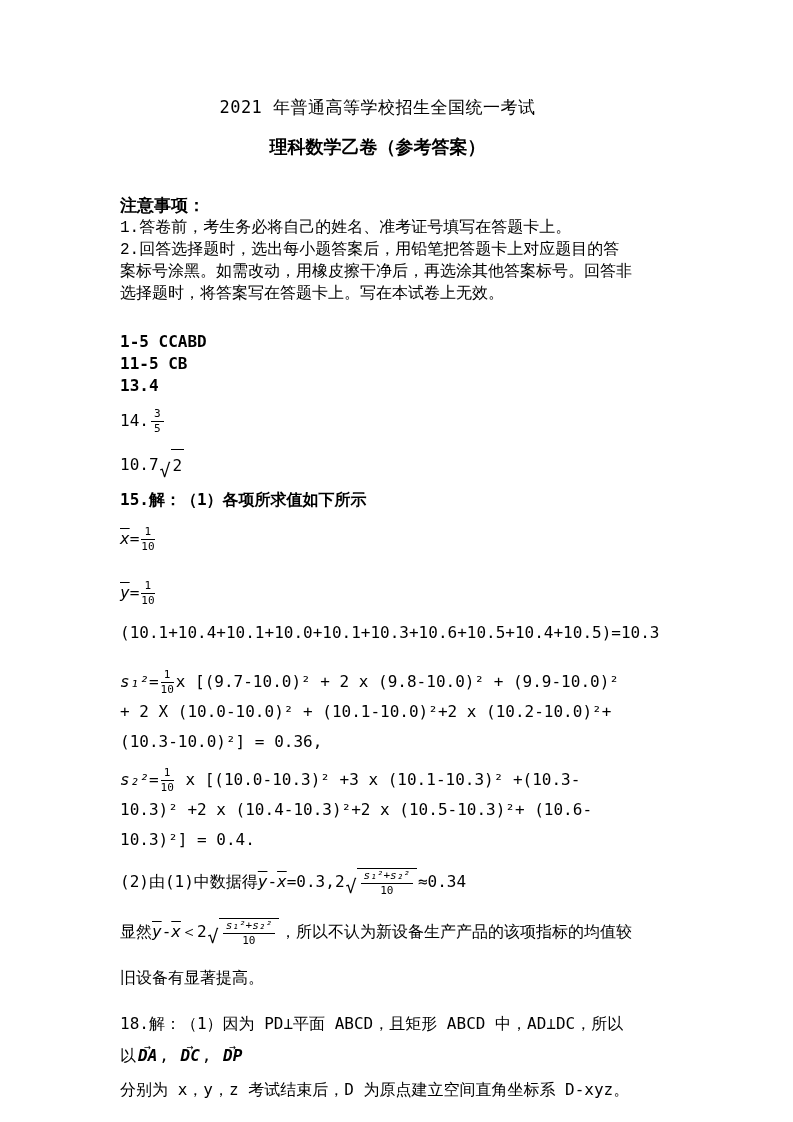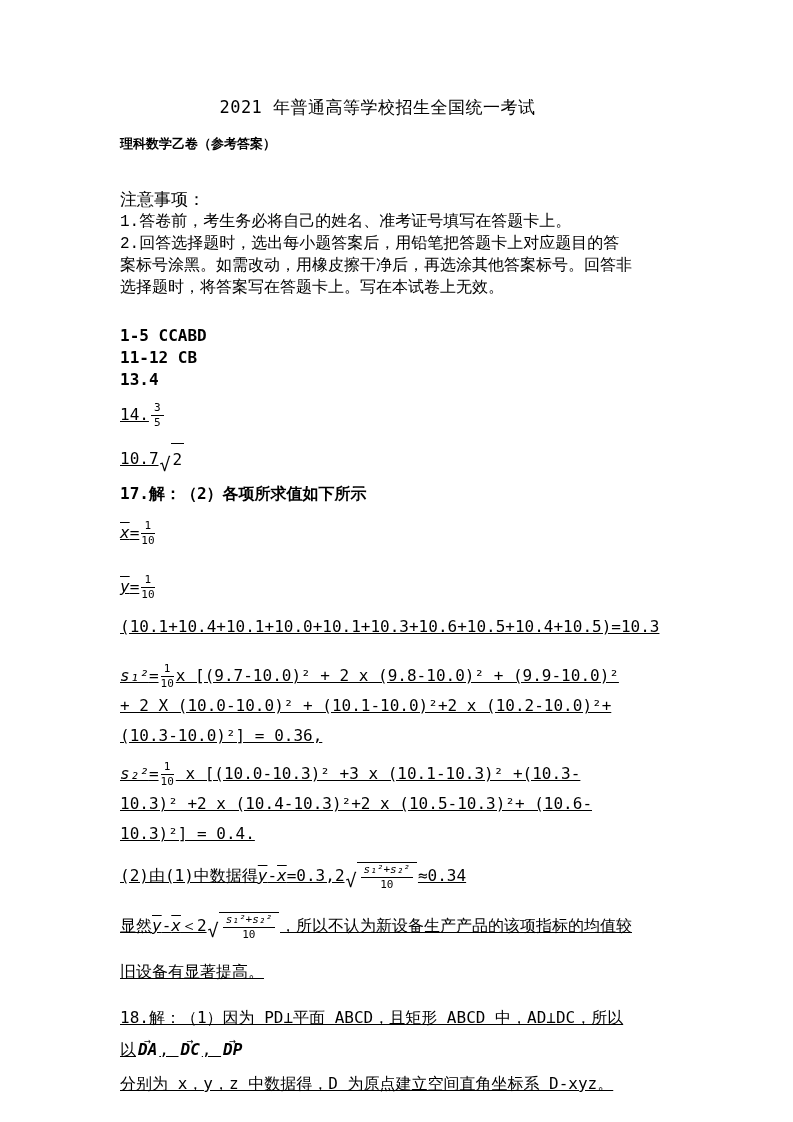--- a/index.html
+++ b/index.html
@@ -3,26 +3,26 @@
 <meta charset="utf-8">
 <style>
   html,body{margin:0;padding:0;}
   body{
     width:793px;height:1122px;background:#ffffff;color:#000000;
     font-family:"DejaVu Sans Mono","Liberation Mono",monospace;
     font-size:16px;overflow:hidden;
   }
   .page{box-sizing:border-box;width:727px;height:1122px;padding:96px 92px 40px 120px;}
   .t-title{text-align:center;font-size:17px;letter-spacing:.5px;margin-bottom:14px;}
-  .t-subtitle{font-size:13px;font-weight:bold;margin-bottom:34px;margin-top:16px;}
-  .notice-head{font-weight:normal;font-size:17px;line-height:24px;}
+  .t-subtitle{text-align:center;font-size:18px;font-weight:bold;margin-bottom:34px;margin-top:16px;}
+  .notice-head{font-weight:bold;font-size:17px;line-height:24px;}
   .note{line-height:22px;font-family:Liberation Mono, monospace;}
   .answers{margin-top:26px;}
   .ans{line-height:22px;font-weight:bold;}
-  .fline{line-height:30px;margin:4px 0;text-decoration:underline;}
+  .fline{line-height:30px;margin:4px 0;}
   .tall{line-height:40px;}
   .vtall{line-height:46px;}
   .gap-s{margin-top:8px;}
   .gap-m{margin-top:14px;}
   
   .frac{display:inline-block;vertical-align:middle;text-align:center;
         font-size:11px;line-height:12px;margin:0 2px;}
   .frac .num{display:block;border-bottom:1px solid #000;padding:0 3px 1px;}
   .frac .den{display:block;padding-top:1px;}
   .sqrt{display:inline-flex;align-items:stretch;vertical-align:middle;margin:0 1px;}
@@ -41,33 +41,33 @@
 
   <div class="t-title">2021 年普通高等学校招生全国统一考试</div>
   <div class="t-subtitle">理科数学乙卷（参考答案）</div>
 
   <div class="notice-head">注意事项：</div>
   <div class="note">1.答卷前，考生务必将自己的姓名、准考证号填写在答题卡上。</div>
   <div class="note">2.回答选择题时，选出每小题答案后，用铅笔把答题卡上对应题目的答案标号涂黑。如需改动，用橡皮擦干净后，再选涂其他答案标号。回答非选择题时，将答案写在答题卡上。写在本试卷上无效。</div>
 
   <div class="answers">
     <div class="ans">1-5 CCABD</div>
-    <div class="ans">11-12 CB</div>
+    <div class="ans">11-5 CB</div>
     <div class="ans">13.4</div>
     <div class="fline tall"><span>14.</span><span class="frac"><span class="num">3</span><span class="den">5</span></span></div>
     <div class="fline gap-s"><span>10.7</span><span class="sqrt">
           <span class="sign">√</span>
           <span class="body">
             <span>2</span>
           </span>
         </span></div>
   </div>
 
   <div class="solution-17">
-    <div class="ans gap-s"><span>17.解：（2）各项所求值如下所示</span></div>
+    <div class="ans gap-s"><span>15.解：（1）各项所求值如下所示</span></div>
     <div class="fline tall gap-s"><span class="bar">x</span><span>=</span><span class="frac"><span class="num">1</span><span class="den">10</span></span></div>
     <div class="fline tall gap-m"><span class="bar">y</span><span>=</span><span class="frac"><span class="num">1</span><span class="den">10</span></span><span>(10.1+10.4+10.1+10.0+10.1+10.3+10.6+10.5+10.4+10.5)=10.3</span></div>
     <div class="fline gap-m"><span class="it">s₁²</span><span>=</span><span class="frac"><span class="num">1</span><span class="den">10</span></span><span>x [(9.7-10.0)² + 2 x (9.8-10.0)² + (9.9-10.0)² + 2 X (10.0-10.0)² + (10.1-10.0)²+2 x (10.2-10.0)²+(10.3-10.0)²] = 0.36,</span></div>
     <div class="fline gap-s"><span class="it">s₂²</span><span>=</span><span class="frac"><span class="num">1</span><span class="den">10</span></span><span> x [(10.0-10.3)² +3 x (10.1-10.3)² +(10.3-10.3)² +2 x (10.4-10.3)²+2 x (10.5-10.3)²+ (10.6-10.3)²] = 0.4.</span></div>
     <div class="fline vtall"><span>(2)由(1)中数据得</span><span class="bar">y</span><span>-</span><span class="bar">x</span><span>=0.3,2</span><span class="sqrt">
           <span class="sign">√</span>
           <span class="body">
             <span class="frac">
               <span class="num it">s₁²+s₂²</span>
               <span class="den">10</span>
@@ -80,18 +80,18 @@
             <span class="frac">
               <span class="num it">s₁²+s₂²</span>
               <span class="den">10</span>
             </span>
           </span>
         </span><span>，所以不认为新设备生产产品的该项指标的均值较旧设备有显著提高。</span></div>
   </div>
 
   <div class="solution-18">
     <div class="fline gap-s"><span>18.解：（1）因为 PD⊥平面 ABCD，且矩形 ABCD 中，AD⊥DC，所以以</span><span class="vec">DA</span><span>, </span><span class="vec">DC</span><span>, </span><span class="vec">DP</span></div>
-    <div class="fline"><span>分别为 x，y，z 中数据得，D 为原点建立空间直角坐标系 D-xyz。</span></div>
+    <div class="fline"><span>分别为 x，y，z 考试结束后，D 为原点建立空间直角坐标系 D-xyz。</span></div>
     <div class="fline tall gap-s"></div>
 
   </div>
 
 </div>
 
 </body></html>

